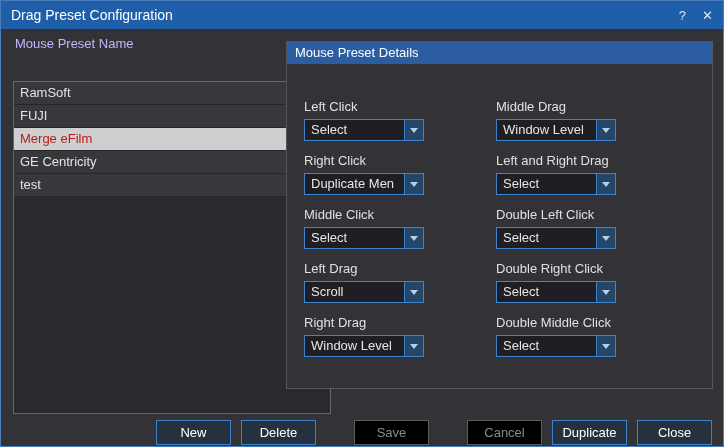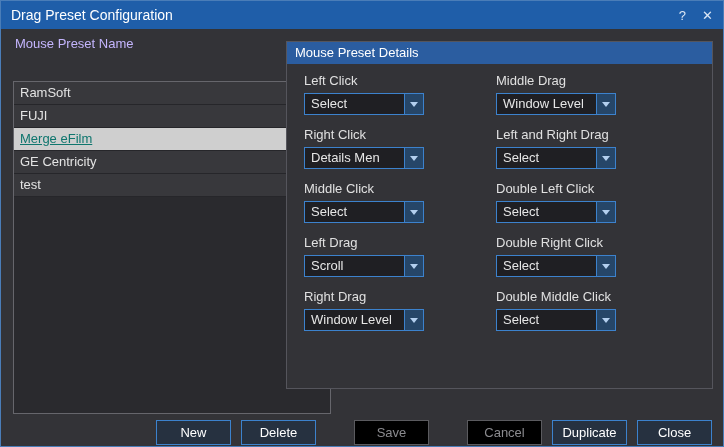--- a/index.html
+++ b/index.html
@@ -45,41 +45,41 @@
     height: 23px; line-height: 22px;
     padding-left: 6px;
     background: #38383c;
     border-bottom: 1px solid #26262a;
     color: #e3e3e3;
     white-space: nowrap; overflow: hidden;
     cursor: default;
   }
   .row[data-selected="true"] {
     background: #cfcfcf;
-    color: #0f766e;
-    text-decoration: underline;
+    color: #b91c1c;
   }
 
   
   .details {
     position: absolute; left: 285px; top: 40px;
     width: 427px; height: 348px;
     border: 1px solid #55555c;
     background: #333337;
   }
   .details-header {
     height: 22px; line-height: 22px;
     background: #2b5da0;
     color: #ffffff;
     padding-left: 8px;
   }
   .details-grid {
     display: grid;
     grid-template-columns: 192px 192px;
     padding: 9px 0 0 17px;
+    margin-top: 26px;
   }
   .field { margin-bottom: 12px; }
   .field-label { color: #e0e0e0; margin-bottom: 5px; }
   .combo {
     width: 120px; height: 22px;
     background: #1f1f23;
     border: 1px solid #3c82cd;
     display: flex; align-items: stretch;
     cursor: default;
   }
@@ -167,21 +167,21 @@
           <span class="combo-value">Window Level</span>
           <span class="combo-arrow">
               <span class="tri"></span>
             </span>
         </div>
       </div>
 
       <div class="field">
         <div class="field-label">Right Click</div>
         <div class="combo">
-          <span class="combo-value">Details Men</span>
+          <span class="combo-value">Duplicate Men</span>
           <span class="combo-arrow">
               <span class="tri"></span>
             </span>
         </div>
       </div>
 
       <div class="field">
         <div class="field-label">Left and Right Drag</div>
         <div class="combo">
           <span class="combo-value">Select</span>

